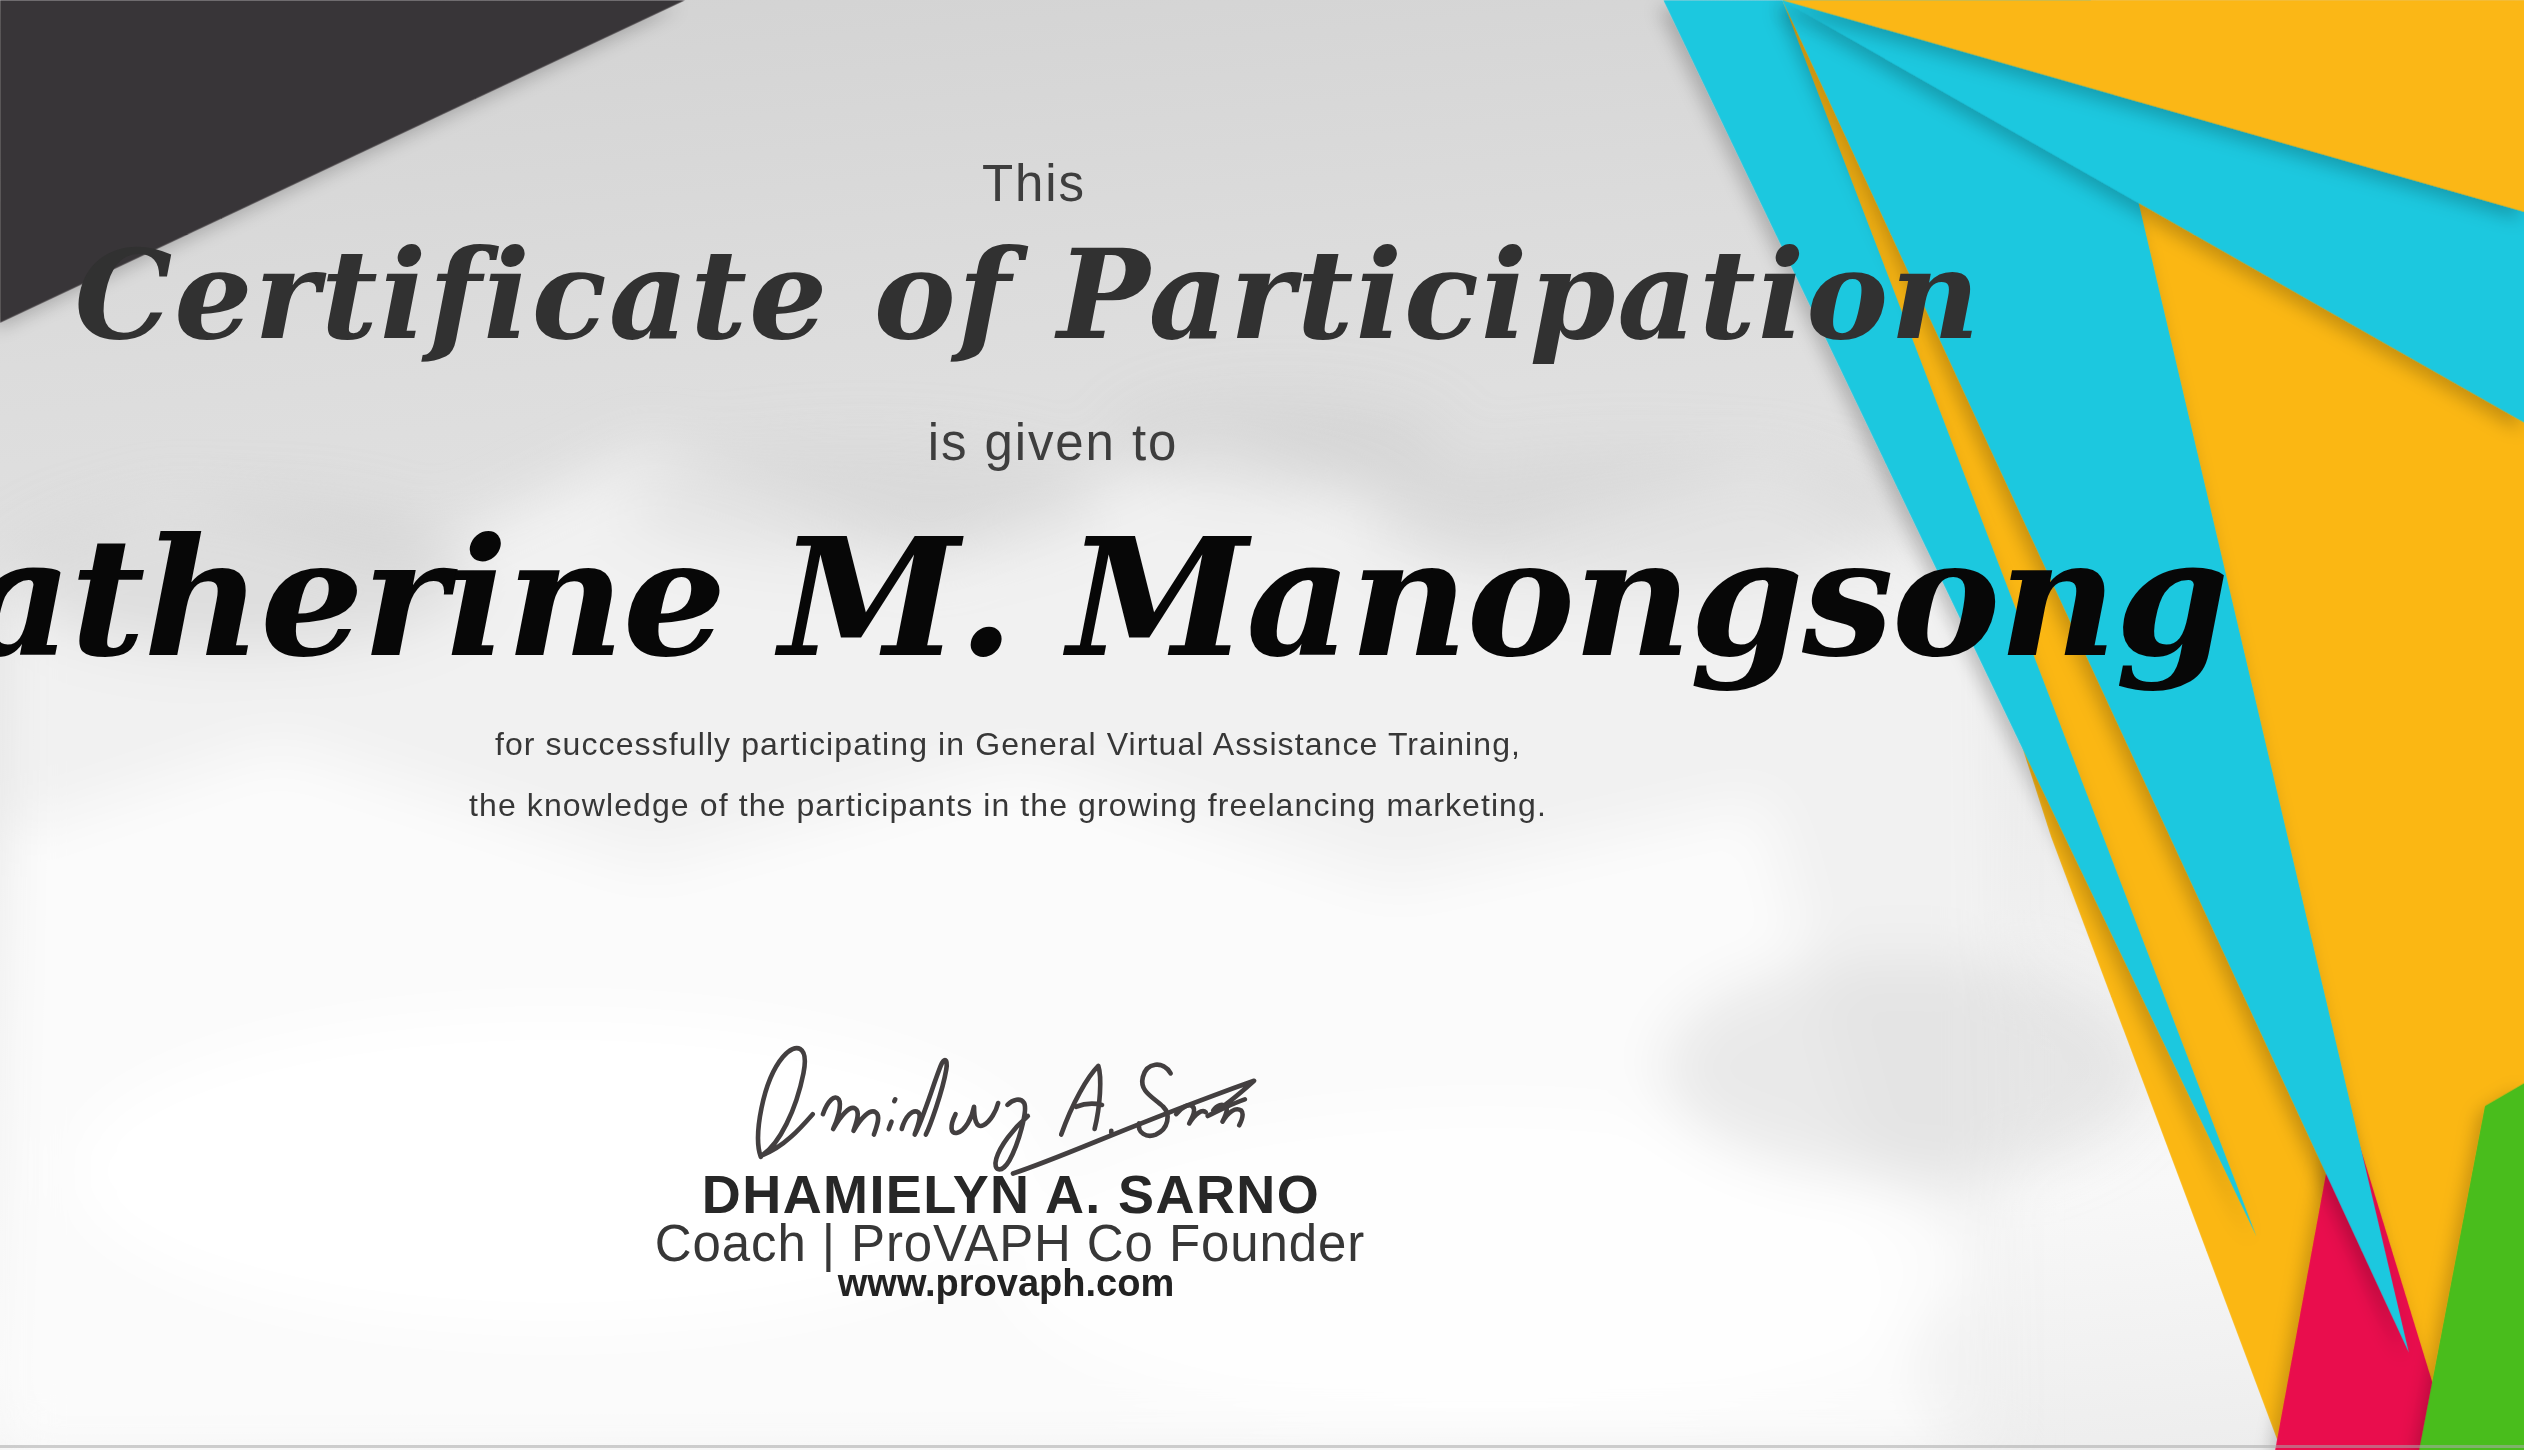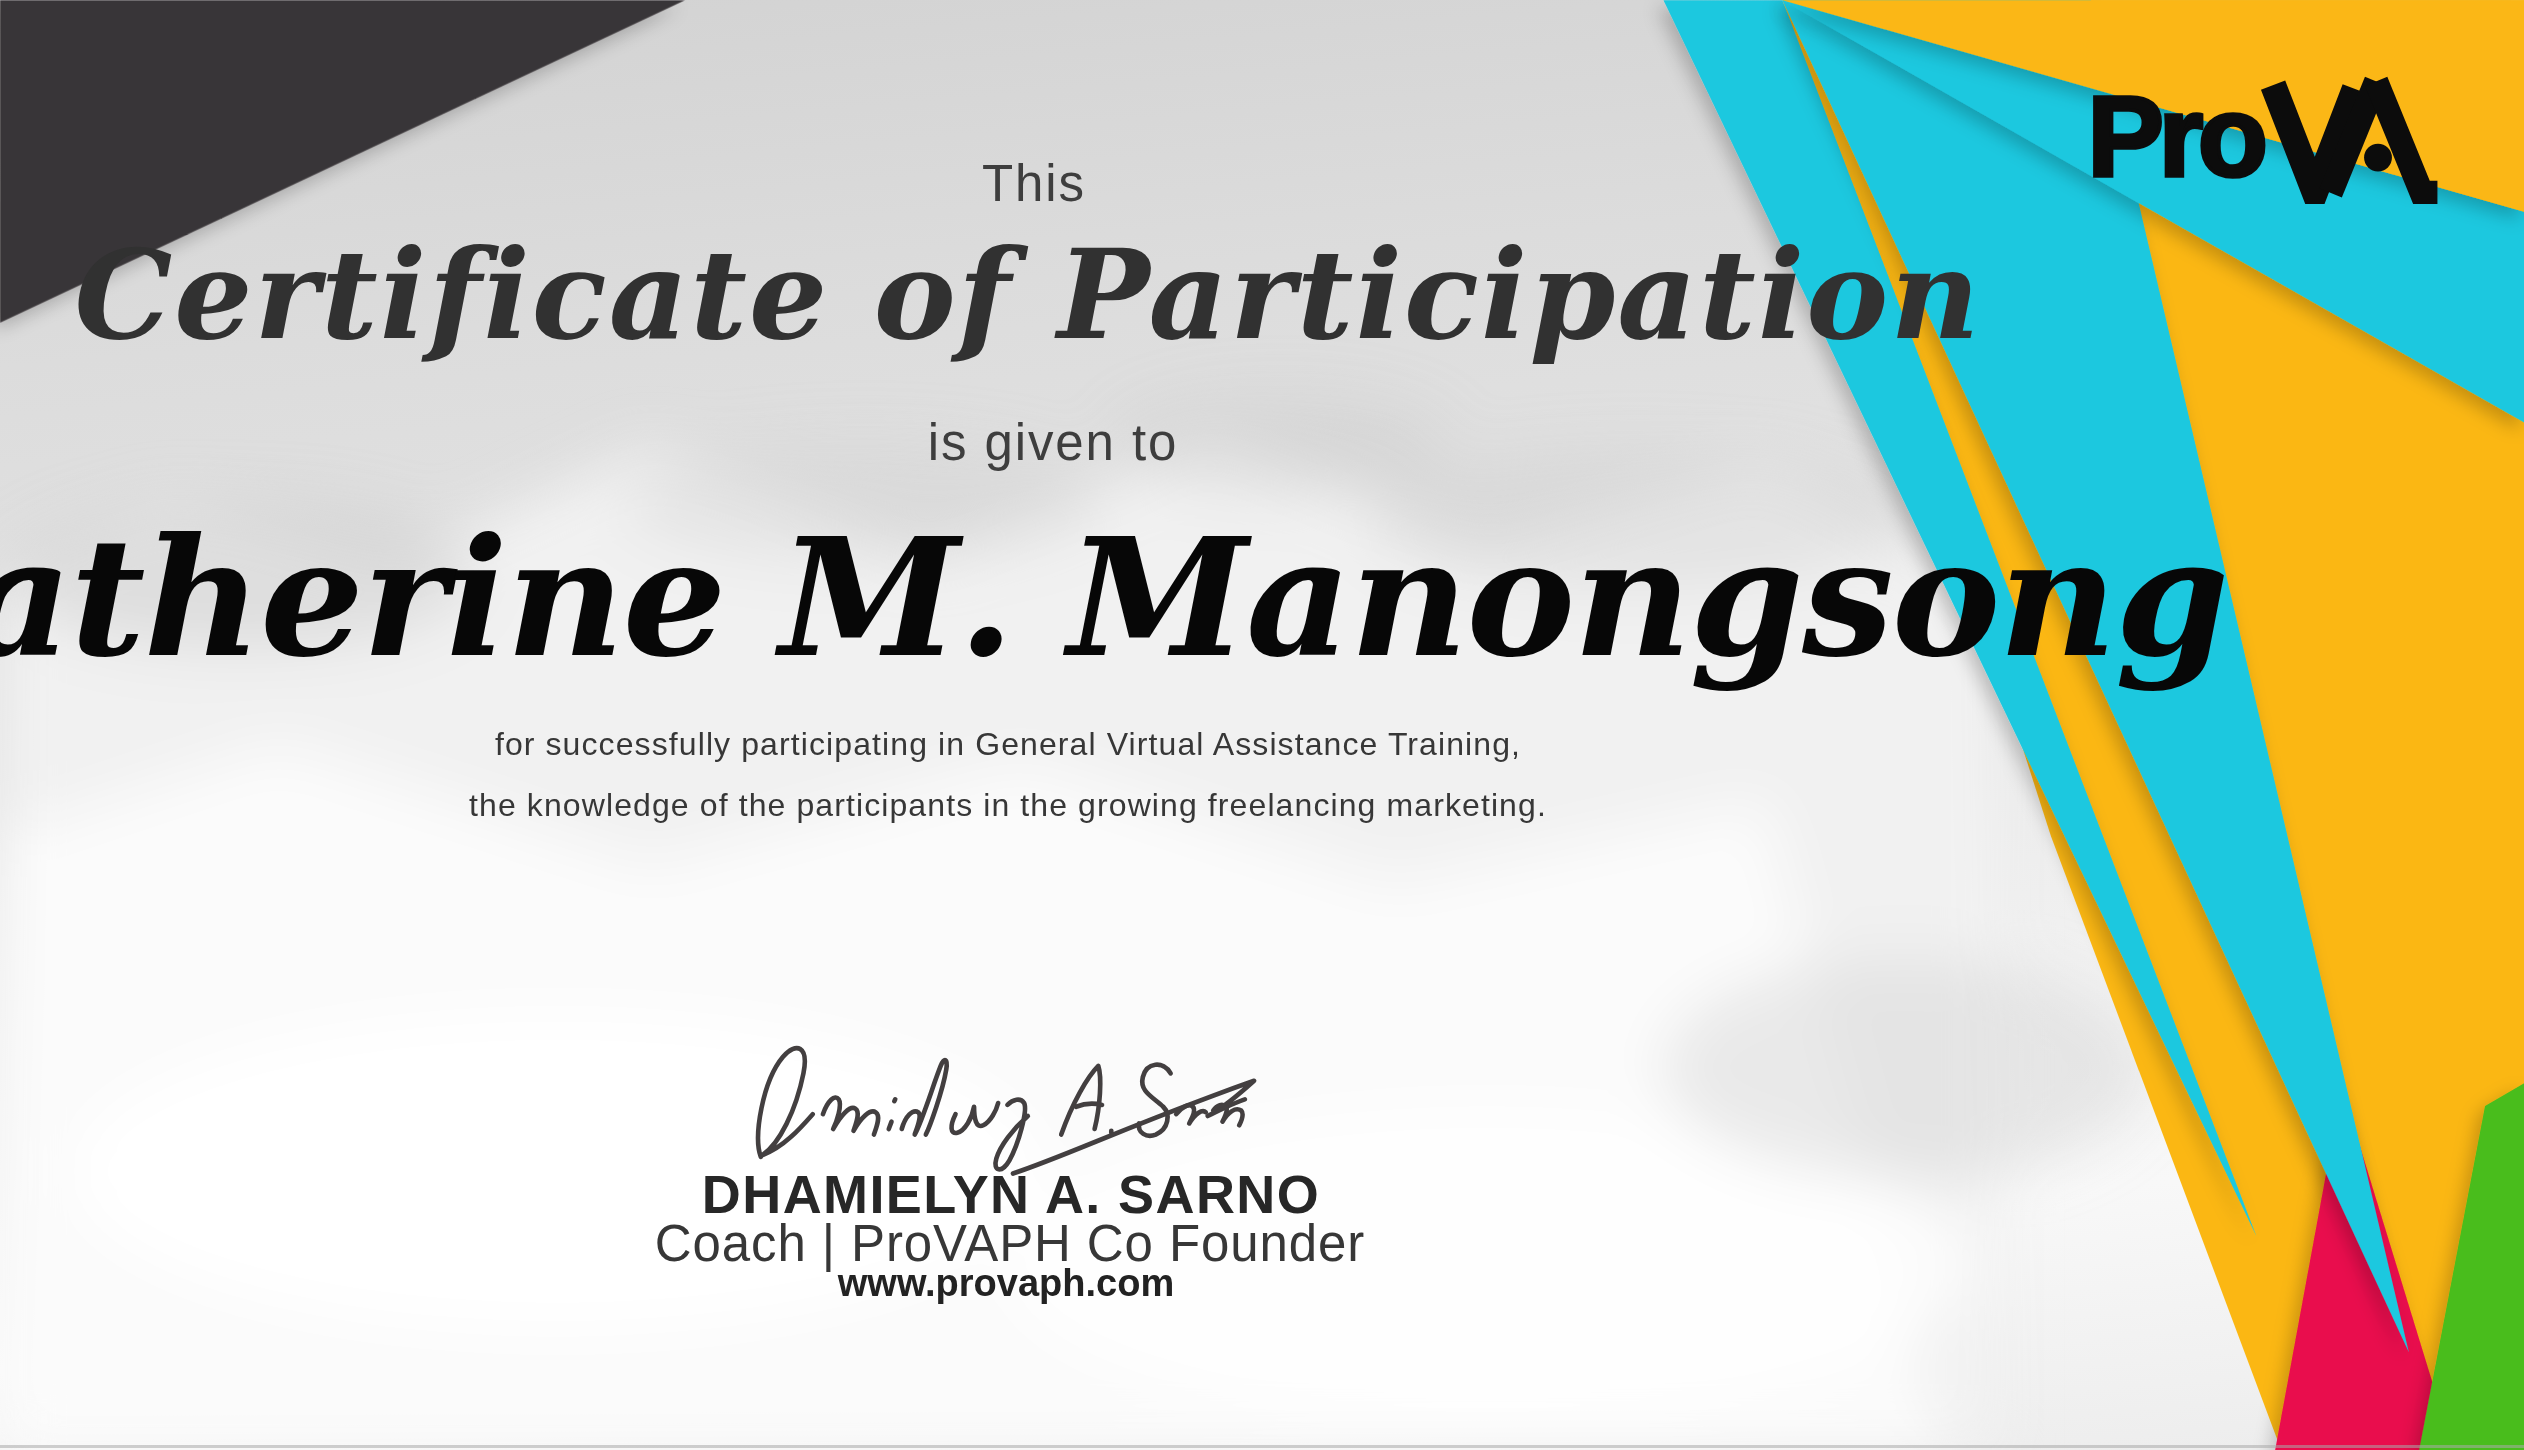--- a/index.html
+++ b/index.html
@@ -59,32 +59,20 @@
 
     <polygon points="1918,0 2717,0 2717,1561 2455,1561 2207,900" fill="#FBB713"></polygon>
     <polygon points="1790,0 1918,0 2428,1330" filter="url(#sh)" fill="#1FC8DF"></polygon>
     <polygon points="2520,1170 2448,1561 2640,1561" filter="url(#sh)" fill="#E90D4D"></polygon>
     <polygon points="1918,0 2250,0 2592,1455" filter="url(#sh)" fill="#1FC8DF"></polygon>
     <polygon points="1918,0 2717,228 2717,455" filter="url(#sh)" fill="#1FC8DF"></polygon>
     <polygon points="1918,0 2717,0 2717,228" filter="url(#sh)" fill="#FBB713"></polygon>
     <polygon points="2717,1165 2717,1561 2603,1561 2674,1190" filter="url(#sh)" fill="#48BD1F"></polygon>
   </svg>
 
-  <div class="logo-box">
-    <svg viewBox="0 0 380 140" width="353" height="130">
-      <text x="-4" y="110" font-family="Liberation Sans, sans-serif" font-size="124" font-weight="bold" letter-spacing="-6" fill="#0c0c0c" stroke="#0c0c0c" stroke-width="4">Pro</text>
-      <g stroke="#0c0c0c" fill="none">
-        <path d="M196,12 L241,128 L284,16" stroke-width="28"></path>
-        <path d="M307,8 L258,128" stroke-width="26"></path>
-        <path d="M307,8 L356,128 L373,128" stroke-width="26"></path>
-        <circle cx="309" cy="90" r="15" fill="#0c0c0c" stroke="none"></circle>
-      </g>
-    </svg>
-    
-  </div>
 
   <div class="ctext preamble" style="left:1014px;top:154px;margin-left:20px;">This</div>
 
   <div class="ctext script cert-title" style="left:1028px;top:223px;">Certificate of Participation</div>
 
   <div class="ctext given-to" style="left:1013px;top:413px;margin-left:40px;">is given to</div>
 
   <div class="ctext script recipient" style="left:1027px;top:502px;">Katherine M. Manongsong</div>
 
   <div class="body-copy">

